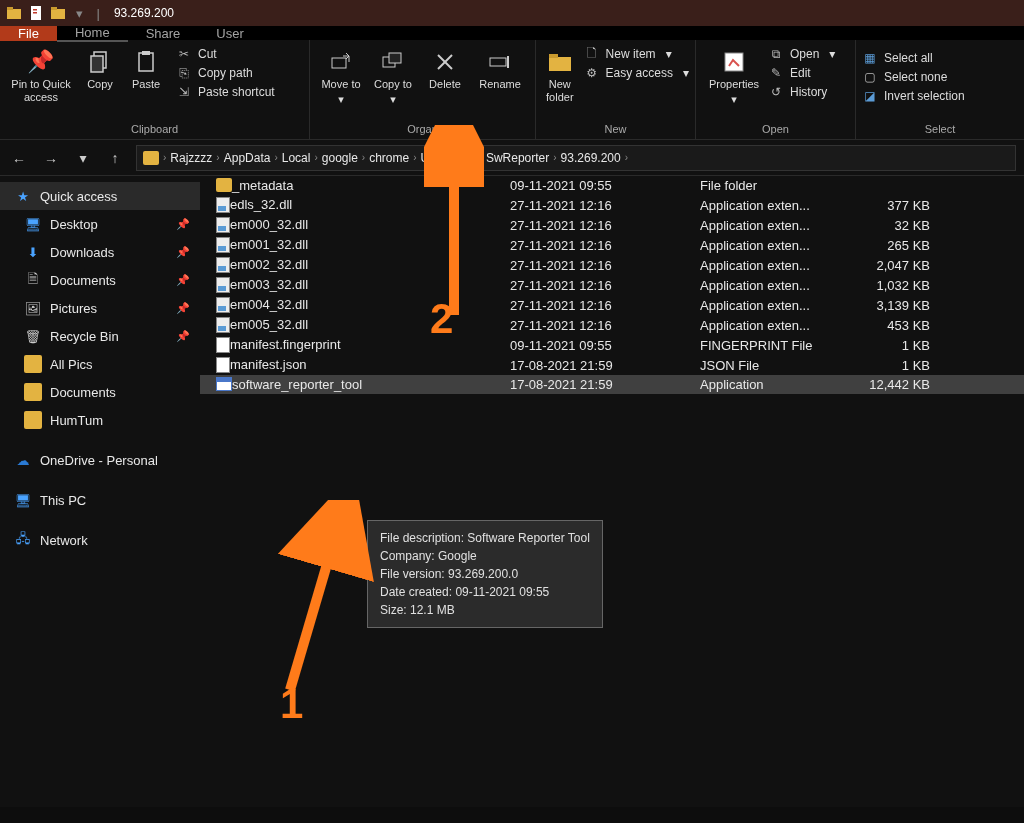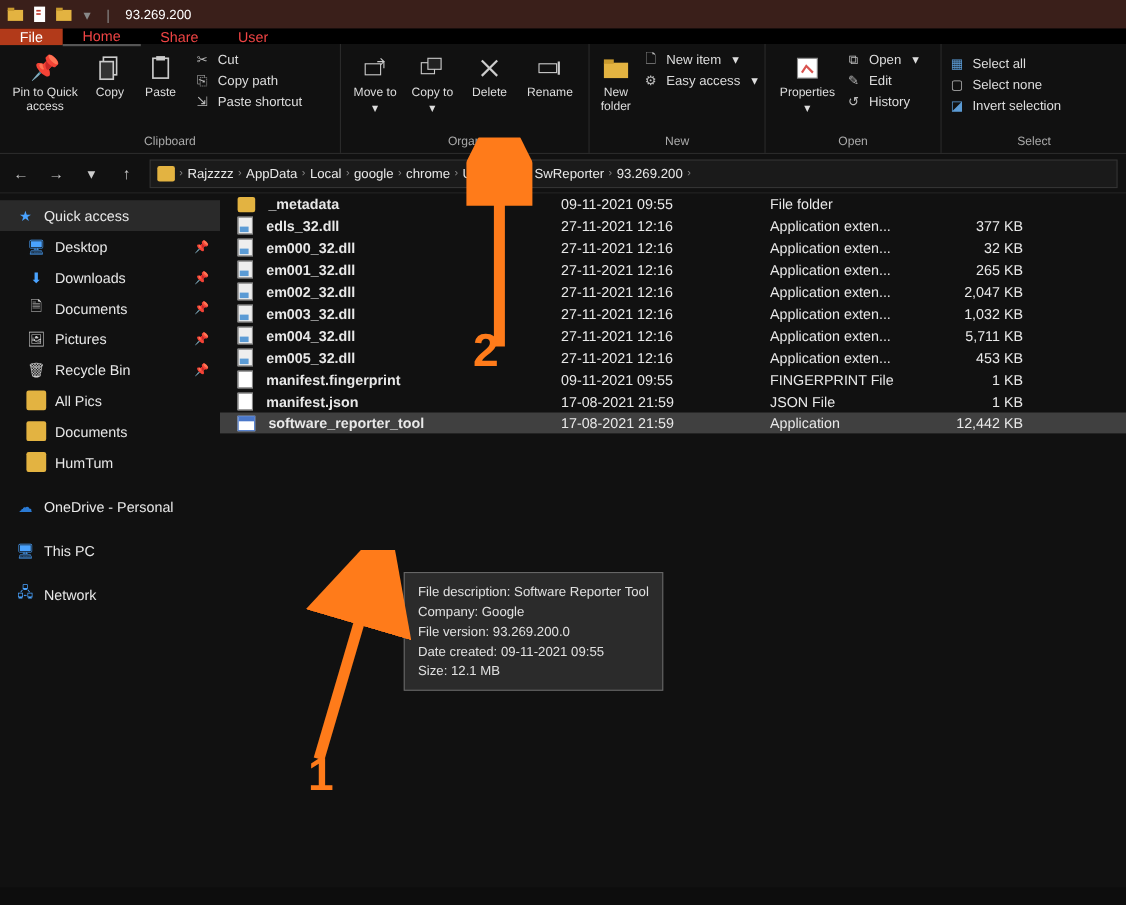--- a/index.html
+++ b/index.html
@@ -4,21 +4,21 @@
 <style>
   * { margin: 0; padding: 0; box-sizing: border-box; font-family: "Segoe UI", Arial, sans-serif; }
   body { background: #0d0d0d; color: #e8e8e8; width: 1024px; height: 823px; overflow: hidden; font-size: 13px; position: relative; }
 
   .titlebar { background: #3a1f1a; height: 26px; display: flex; align-items: center; padding-left: 6px; gap: 6px; }
   .titlebar .tb-icon { width: 16px; height: 16px; display:inline-block; }
   .titlebar .separator { color: #888; margin: 0 4px; }
   .titlebar .title-text { color: #fff; font-size: 12px; margin-left: 4px; }
 
   .menubar { background: #000; height: 14px; display: flex; align-items: center; }
-  .menu-tab { padding: 0 18px; display:flex; align-items:center; font-size: 13px; color:#ef4444; cursor:pointer; }
+  .menu-tab { padding: 0 18px; display:flex; align-items:center; font-size: 13px; color:#a3a3a3; cursor:pointer; }
   .menu-tab.file { background: #b23a1a; color:#fff; }
   .menu-tab.home { border-bottom: 2px solid #555; }
 
   .ribbon { background: #111; height: 100px; display:flex; border-bottom:1px solid #2a2a2a; }
   .rg { border-right:1px solid #2a2a2a; display:flex; flex-direction:column; justify-content:space-between; padding:4px 6px 2px 6px; }
   .rg-row { display:flex; align-items:flex-start; gap:2px; }
   .rg-label { text-align:center; font-size:11px; color:#aaa; padding-bottom:2px; }
   .rb { display:flex; flex-direction:column; align-items:center; justify-content:flex-start; width:60px; padding-top:4px; gap:2px; cursor:pointer; }
   .rb .icn { width:28px; height:28px; display:flex; align-items:center; justify-content:center; font-size:22px; color:#ccc; }
   .rb .lbl { font-size:11px; text-align:center; line-height:1.2; color:#ddd; }
@@ -45,21 +45,21 @@
   .cols-header { display:flex; border-bottom:1px solid #2a2a2a; font-size:12px; color:#ccc; }
   .cols-header .ch { padding:6px 10px; cursor:pointer; }
   .c-name { width:300px; }
   .c-date { width:190px; }
   .c-type { width:145px; }
   .c-size { width:105px; text-align:right; }
 
   .file-rows { }
   .frow { display:flex; align-items:center; font-size:13px; color:#e8e8e8; padding:2px 0; cursor:pointer; }
   .frow.selected { background:#404040; }
-  .frow .fname { width:300px; padding-left:16px; display:flex; align-items:center; gap:12px;font-weight:bold; }
+  .frow .fname { width:300px; padding-left:16px; display:flex; align-items:flex-start; gap:0; }
   .frow .fdate { width:190px; padding-left:10px; }
   .frow .ftype { width:145px; padding-left:10px; overflow:hidden; text-overflow:ellipsis; white-space:nowrap; }
   .frow .fsize { width:105px; text-align:right; padding-right:10px; }
 
   .fi-folder { width:16px; height:14px; background:#e3b341; border-radius:2px; flex-shrink:0; }
   .fi-dll { width:14px; height:16px; background:#eee; border:1px solid #888; position:relative; flex-shrink:0; }
   .fi-dll::after { content:""; position:absolute; bottom:1px; left:1px; width:8px; height:5px; background:#5b9bd5; }
   .fi-file { width:14px; height:16px; background:#fff; border:1px solid #888; flex-shrink:0; }
   .fi-exe { width:16px; height:14px; background:#fff; border:1px solid #4a77c9; position:relative; flex-shrink:0; }
   .fi-exe::before { content:""; position:absolute; top:0; left:0; width:100%; height:4px; background:#4a77c9; }
@@ -420,21 +420,21 @@
           <div class="ftype">Application exten...</div>
           <div class="fsize">1,032 KB</div>
         </div>
         <div class="frow">
           <div class="fname">
             <span class="fi-dll"></span>
             <span>em004_32.dll</span>
           </div>
           <div class="fdate">27-11-2021 12:16</div>
           <div class="ftype">Application exten...</div>
-          <div class="fsize">5,711 KB</div>
+          <div class="fsize">3,139 KB</div>
         </div>
         <div class="frow">
           <div class="fname">
             <span class="fi-dll"></span>
             <span>em005_32.dll</span>
           </div>
           <div class="fdate">27-11-2021 12:16</div>
           <div class="ftype">Application exten...</div>
           <div class="fsize">453 KB</div>
         </div>

